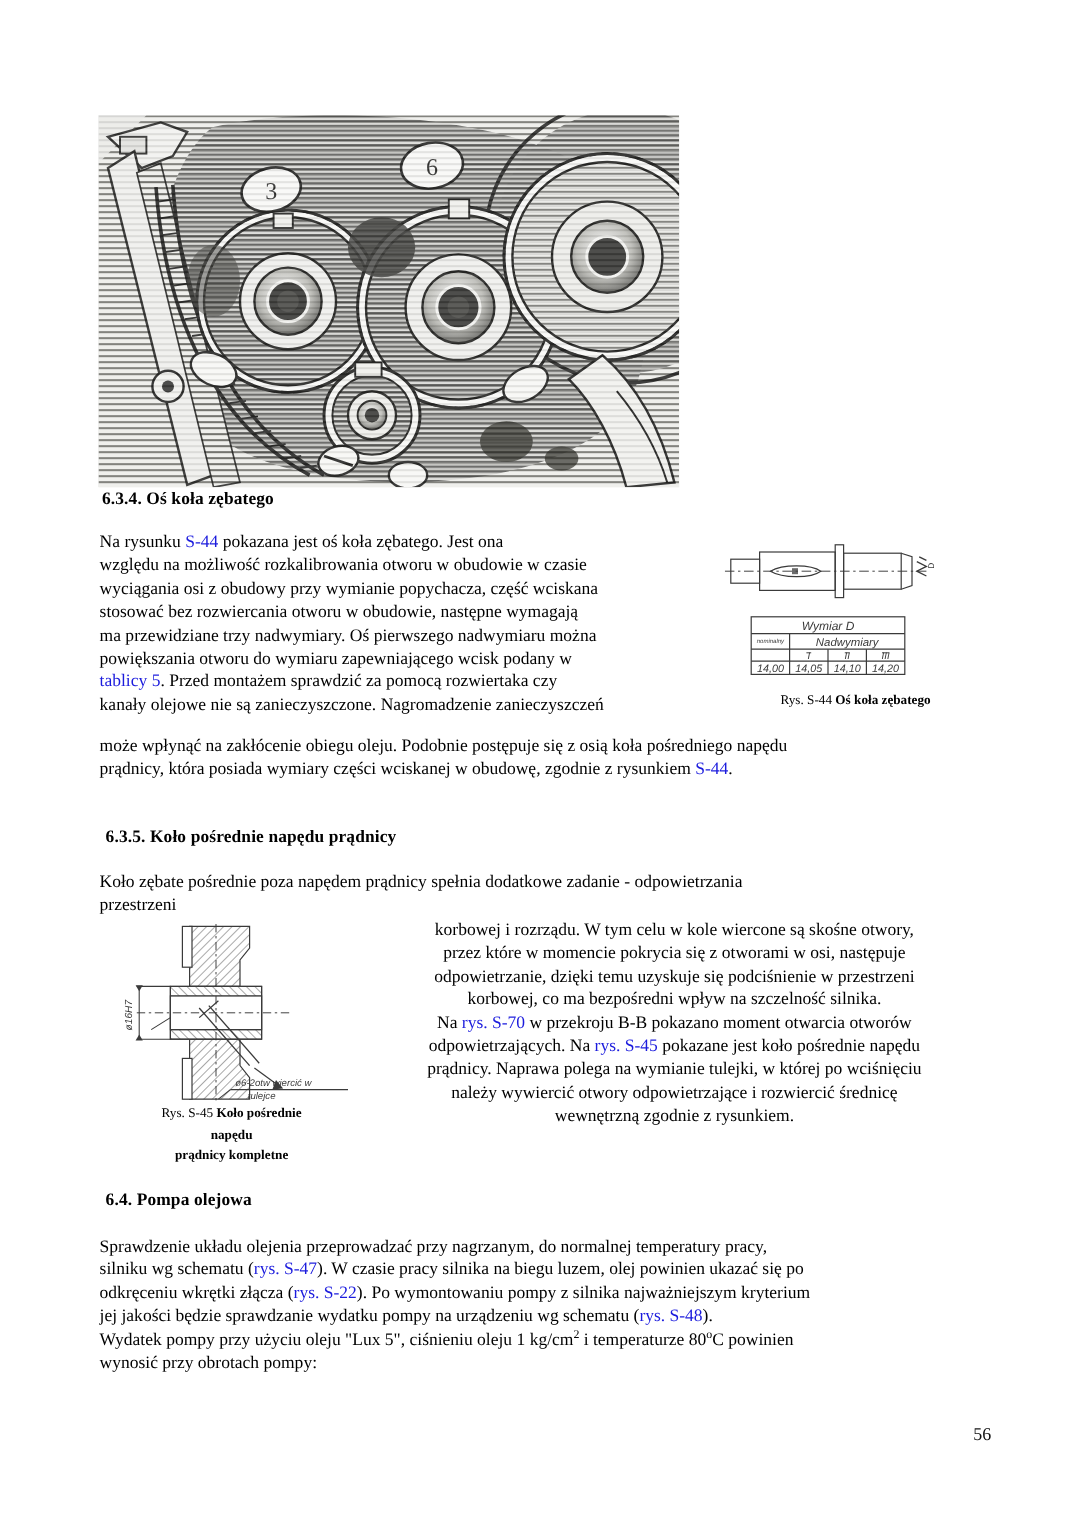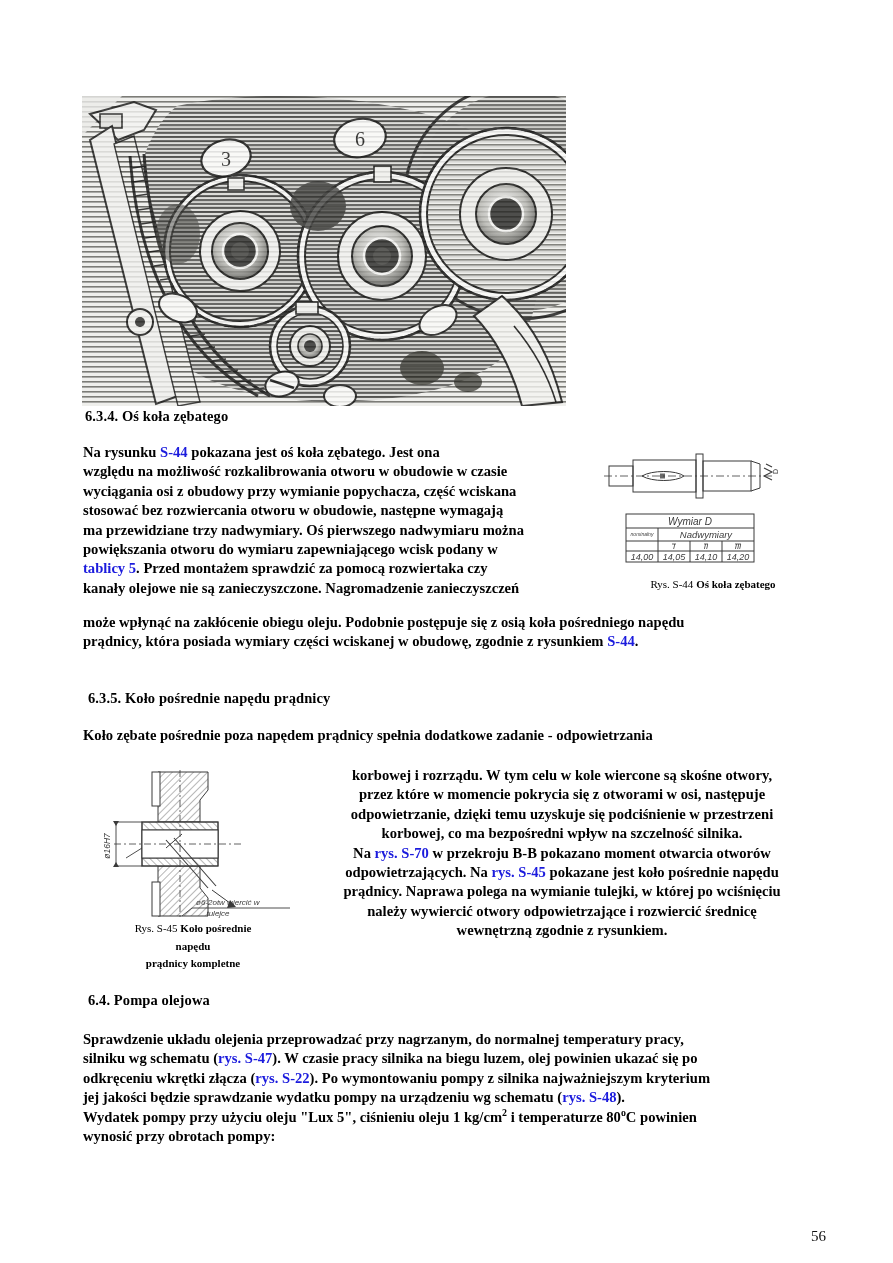--- a/index.html
+++ b/index.html
@@ -40,21 +40,21 @@
     position: absolute;
     font-family: "Liberation Serif", "DejaVu Serif", serif;
     font-weight: bold;
     font-size: 14.5px;
     letter-spacing: 0.1px;
     white-space: nowrap;
   }
   .bodytext {
     position: absolute;
     font-family: "Liberation Serif", "DejaVu Serif", serif;
-    font-weight: bold;
+    font-weight: normal;
     font-size: 14.6px;
     line-height: 19.4px;
     color: #000;
     text-align: left;
   }
   .bodytext .lnk { color: #1b1bdd; }
   .bodytext sup { font-size: 0.68em; vertical-align: super; line-height: 0; }
 
   
   .figcap {
@@ -86,21 +86,20 @@
 
   
   .pagenum {
     position: absolute;
     left: 0; top: 1188px;
     width: 826px;
     text-align: right;
     font-family: "Liberation Serif", "DejaVu Serif", serif;
     font-size: 15px;
     color: #111;
-    margin-top: 40px;
   }
 </style>
 </head>
 <body>
 
 <div class="page">
 
   <div class="photo-wrap">
     <svg class="photo-svg" viewBox="0 0 484 310" preserveAspectRatio="none">
       <defs>
@@ -327,20 +326,21 @@
 
   <div class="bodytext" id="p634w" style="left:83px; top:613px; width:740px;">
       <div><span>może wpłynąć na zakłócenie obiegu oleju. Podobnie postępuje się z osią koła pośredniego napędu</span></div>
       <div><span>prądnicy, która posiada wymiary części wciskanej w obudowę, zgodnie z rysunkiem </span><span class="lnk">S-44</span><span>.</span></div>
     </div>
 
   <div class="heading" style="left:88px; top:690px;">6.3.5. Koło pośrednie napędu prądnicy</div>
 
   <div class="bodytext" id="p635i" style="left:83px; top:726px; width:740px;">
       <div><span>Koło zębate pośrednie poza napędem prądnicy spełnia dodatkowe zadanie - odpowietrzania</span></div>
+      <div><span>przestrzeni</span></div>
     </div>
 
   <div class="fig-s45">
     <svg class="fig-svg" viewBox="0 0 196 148">
       <defs>
         <pattern id="xh" width="5" height="5" patternUnits="userSpaceOnUse" patternTransform="rotate(45)">
           <rect width="5" height="5" fill="#ffffff"></rect>
           <line x1="0" y1="0" x2="0" y2="5" stroke="#4a4a4a" stroke-width="0.8"></line>
         </pattern>
         <pattern id="xh2" width="5" height="5" patternUnits="userSpaceOnUse" patternTransform="rotate(-45)">

